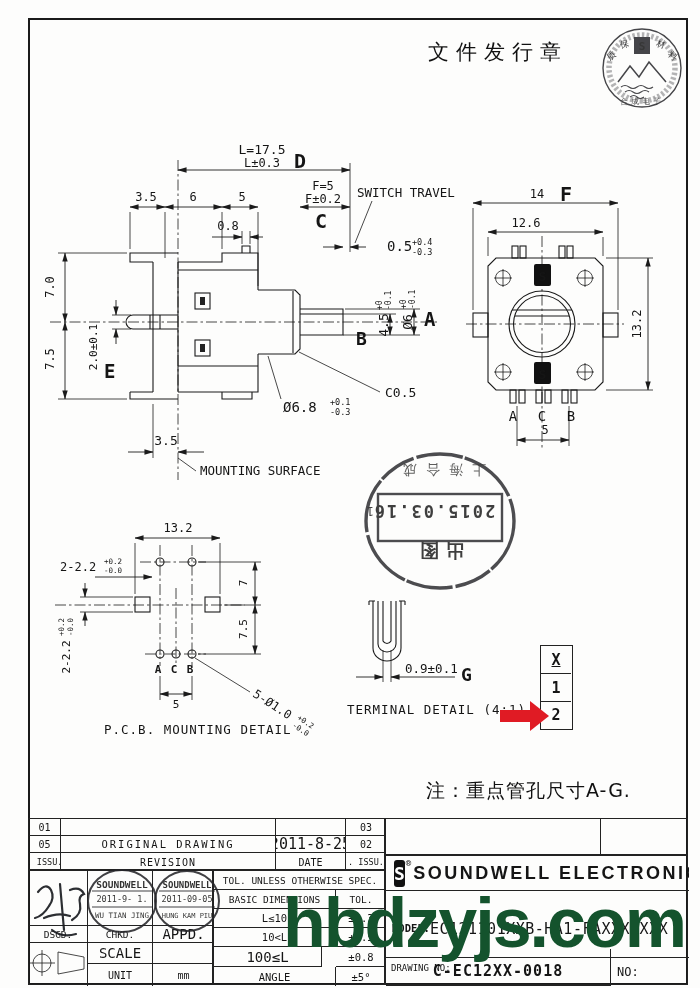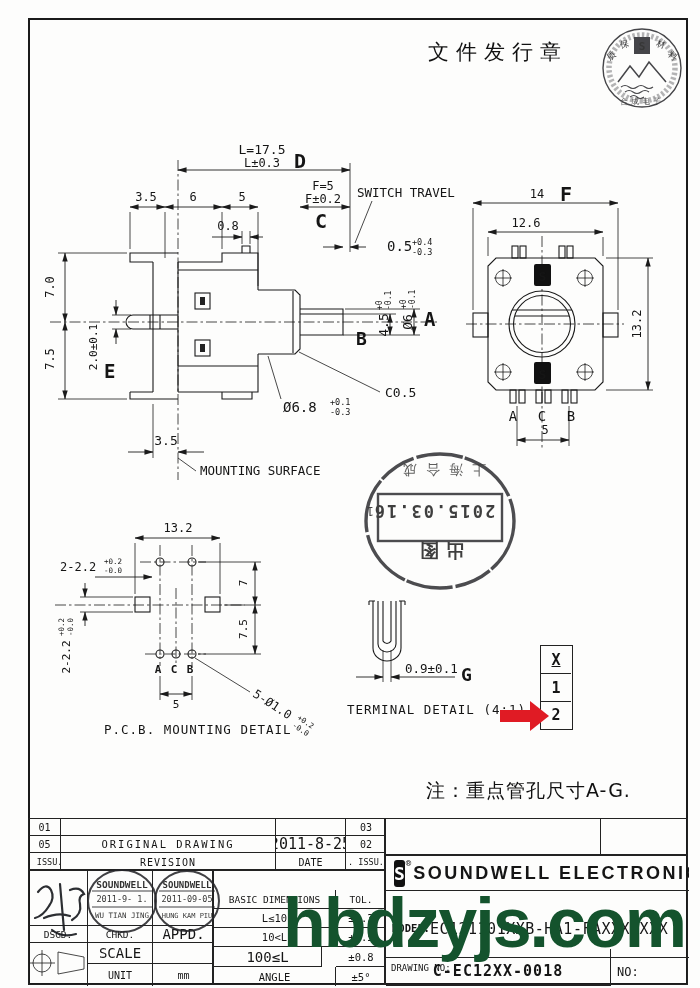--- a/index.html
+++ b/index.html
@@ -385,20 +385,21 @@
   <div class="cell" style="left:59px;top:55px;width:65px;height:17px;font-size:9.5px">CHKD.</div>
   <div class="cell noR" style="left:124px;top:55px;width:61px;height:17px;font-size:14px">APPD.</div>
   <div class="cell noB" style="left:0;top:72px;width:59px;height:43px"></div>
   <div class="cell" style="left:59px;top:72px;width:65px;height:21px;font-size:14px">SCALE</div>
   <div class="cell noR" style="left:124px;top:72px;width:61px;height:21px"></div>
   <div class="cell noB" style="left:59px;top:93px;width:65px;height:22px;font-size:10px">UNIT</div>
   <div class="cell noR noB" style="left:124px;top:93px;width:61px;height:22px;font-size:10px">mm</div>
 </div>
 
 <div class="abs tbl" style="left:213px;top:870px;width:172px;height:115px">
+  <div class="cell noR" style="left:0;top:0;width:172px;height:19px;font-size:9.5px">TOL. UNLESS OTHERWISE SPEC.</div>
   <div class="cell" style="left:0;top:19px;width:122px;height:19px;font-size:9.5px">BASIC DIMENSIONS</div>
   <div class="cell noR" style="left:122px;top:19px;width:50px;height:19px;font-size:9.5px">TOL.</div>
   <div class="cell" style="left:0;top:38px;width:122px;height:19px;font-size:10.5px">L≤10</div>
   <div class="cell noR" style="left:122px;top:38px;width:50px;height:19px;font-size:10.5px">±0.3</div>
   <div class="cell" style="left:0;top:57px;width:122px;height:19px;font-size:10.5px">10&lt;L</div>
   <div class="cell noR" style="left:122px;top:57px;width:50px;height:19px;font-size:10.5px">±0.5</div>
   <div class="cell" style="left:0;top:76px;width:108px;height:20px;font-size:14px">100≤L</div>
   <div class="cell noR" style="left:122px;top:76px;width:50px;height:20px;font-size:10.5px">±0.8</div>
   <div class="cell noB" style="left:0;top:96px;width:122px;height:19px;font-size:10.5px">ANGLE</div>
   <div class="cell noR noB" style="left:122px;top:96px;width:50px;height:19px;font-size:10.5px">±5°</div>

